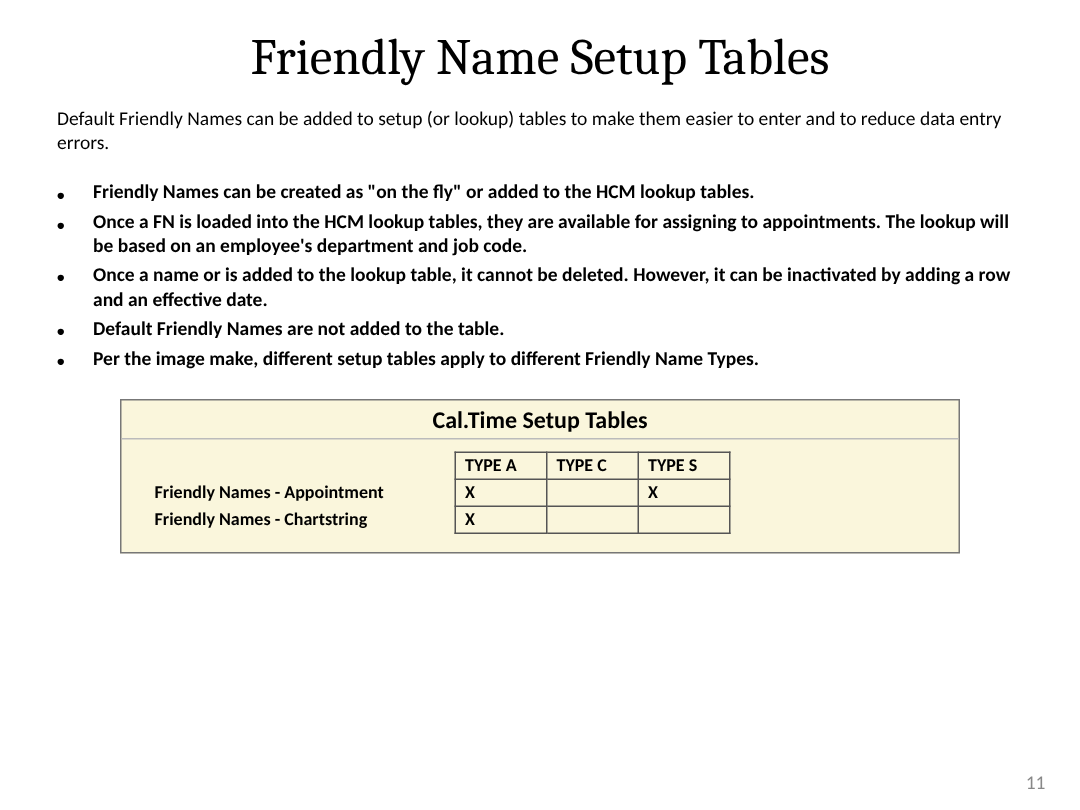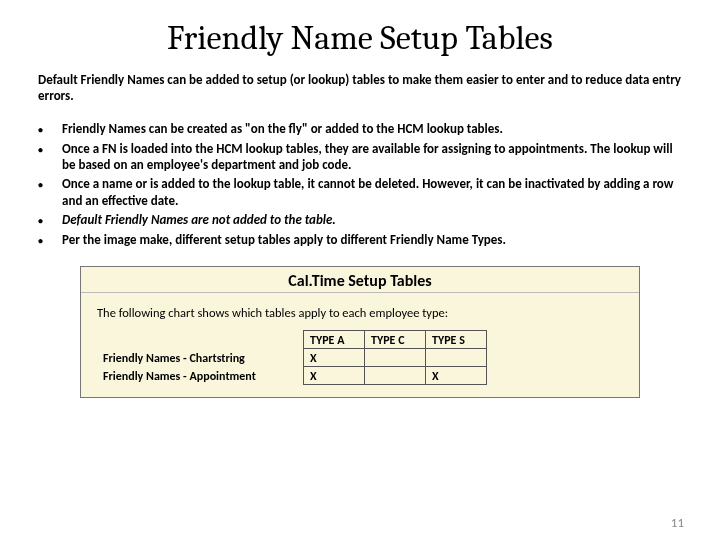--- a/index.html
+++ b/index.html
@@ -19,21 +19,21 @@
   }
   h1 {
     font-family: Cambria, Georgia, serif;
     font-size: 34px;
     font-weight: 400;
     text-align: center;
     margin: 0 0 14px 0;
   }
   .intro {
     font-size: 13px;
-    font-weight: 700;
+    font-weight: 400;
     margin: 0 0 16px 0;
     line-height: 1.25;
   }
   ul.bullets {
     list-style: none;
     padding: 0;
     margin: 0 0 16px 0;
   }
   ul.bullets li {
     display: flex;
@@ -44,21 +44,21 @@
   }
   ul.bullets li .dot {
     width: 24px;
     flex-shrink: 0;
     font-size: 10px;
     line-height: 1.8;
   }
   ul.bullets li .txt {
     flex: 1;
   }
-  .nadd { font-weight:700;font-style:italic; }
+  .nadd { font-weight:700; }
 
   
   .panel-wrap {
     margin: 0 auto;
     width: 560px;
   }
   .panel {
     border: 1px solid #777;
     background: #faf6dc;
     box-sizing: border-box;
@@ -109,21 +109,21 @@
   .plus {
     display: inline-block;
     font-weight: 900;
     font-size: 12px;
     color: #2a6b2a;
     margin-left: 6px;
     vertical-align: middle;
   }
   .pagenum {
     position: absolute;
-    right: 36px;
+    right: 23px;
     bottom: 10px;
     font-size: 13px;
     color: #888;
   }
 </style>
 </head>
 <body>
 
 <div class="slide">
   <h1>Friendly Name Setup Tables</h1>
@@ -149,42 +149,41 @@
     <li>
         <span class="dot">•</span>
         <span class="txt">Per the image make, different setup tables apply to different Friendly Name Types.</span>
       </li>
   </ul>
 
   <div class="panel-wrap">
     <div class="panel">
       <div class="panel-title">Cal.Time Setup Tables</div>
       <div class="panel-body">
-        <div class="panel-desc">The following chart shows which tables apply to each employee type:</div>
         <table class="setup">
           <thead>
             <tr>
               <th class="blank rowhead"></th>
               <th class="col">TYPE A</th>
               <th class="col">TYPE C</th>
               <th class="col">TYPE S</th>
             </tr>
           </thead>
           <tbody>
             <tr>
+              <td class="rowhead">Friendly Names - Appointment</td>
+              <td>X</td>
+              <td></td>
+              <td>X</td>
+            </tr>
+            <tr>
               <td class="rowhead">Friendly Names - Chartstring</td>
               <td>X</td>
               <td></td>
               <td></td>
-            </tr>
-            <tr>
-              <td class="rowhead">Friendly Names - Appointment</td>
-              <td>X</td>
-              <td></td>
-              <td>X</td>
             </tr>
           </tbody>
         </table>
       </div>
     </div>
   </div>
 </div>
 
 <div class="pagenum">11</div>
 

